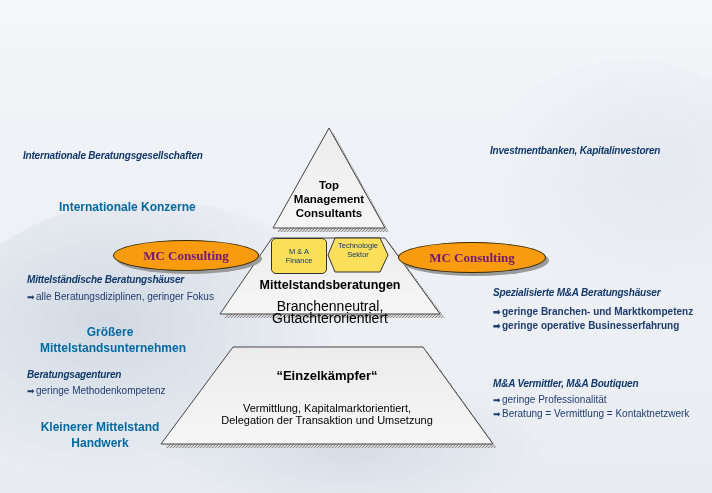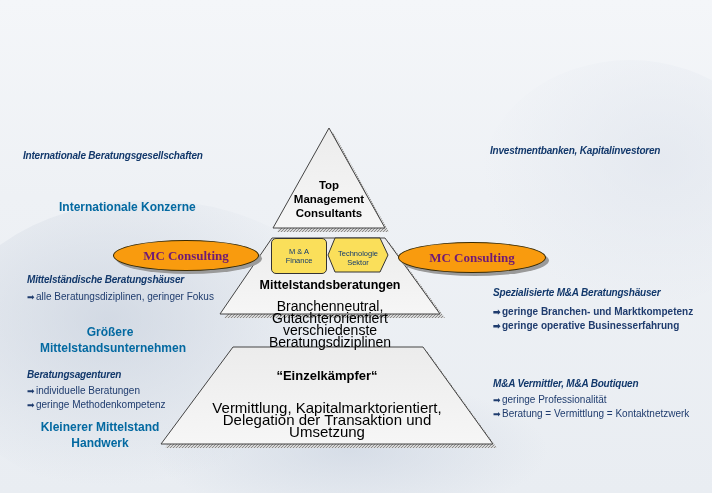--- a/index.html
+++ b/index.html
@@ -61,35 +61,34 @@
 
 <div class="ybox" style="left:271px;top:238px;width:54px;height:34px;border-radius:5px;">
   <div>
       <div>M &amp; A</div>
       <div>Finance</div>
     </div>
 </div>
 <svg style="position:absolute;left:327px;top:237px;" width="62" height="37">
   <polygon points="8,1 53,1 61,18 53,35 8,35 1,18" fill="#fadf5a" stroke="#333" stroke-width="1"></polygon>
 </svg>
-<div class="ybox" style="left:335px;top:244px;width:46px;height:27px;background:transparent;border:none;">
+<div class="ybox" style="left:335px;top:236px;width:46px;height:27px;background:transparent;border:none;">
   <div>
       <div>Technologie</div>
       <div>Sektor</div>
     </div>
 </div>
 
 <div class="pt" style="left:240px;top:278px;width:180px;font-weight:bold;font-size:12.5px;">Mittelstandsberatungen</div>
 <div class="pt" style="left:225px;top:300px;width:210px;font-size:14px;line-height:12px;text-align:center;">
   <div>Branchenneutral, Gutachterorientiert</div>
-  <div>verschiedenste Beratungsdiziplinen</div>
 </div>
 
 <div class="pt" style="left:227px;top:368px;width:200px;font-weight:bold;font-size:13px;">“Einzelkämpfer“</div>
-<div class="pt" style="left:212px;top:402px;width:230px;font-size:15px;line-height:12px;">
+<div class="pt" style="left:212px;top:402px;width:230px;font-size:11px;line-height:12px;">
   <div>Vermittlung, Kapitalmarktorientiert,</div>
   <div>Delegation der Transaktion und Umsetzung</div>
 </div>
 
 <div class="ell" style="left:113px;top:240px;width:144px;height:29px;">MC Consulting</div>
 <div class="ell" style="left:398px;top:242px;width:146px;height:29px;">MC Consulting</div>
 
 <div class="lbl navy" style="left:23px;top:150px;">Internationale Beratungsgesellschaften</div>
 <div class="lbl red" style="left:59px;top:199px;">Internationale Konzerne</div>
 
@@ -97,21 +96,20 @@
 <div class="lbl bul" style="left:27px;top:290px;">
   <span class="arr">➡</span><span>alle Beratungsdiziplinen, geringer Fokus</span>
 </div>
 <div class="lbl red" style="left:40px;top:324px;width:140px;">
   <div>Größere</div>
   <div>Mittelstandsunternehmen</div>
 </div>
 
 <div class="lbl navy" style="left:27px;top:369px;">Beratungsagenturen</div>
 <div class="lbl bul" style="left:27px;top:384px;">
-  <div><span class="arr">➡</span><span>individuelle Beratungen</span></div>
   <div><span class="arr">➡</span><span>geringe Methodenkompetenz</span></div>
 </div>
 <div class="lbl red" style="left:30px;top:419px;width:140px;">
   <div>Kleinerer Mittelstand</div>
   <div>Handwerk</div>
 </div>
 
 <div class="lbl navy" style="left:490px;top:145px;">Investmentbanken, Kapitalinvestoren</div>
 
 <div class="lbl navy" style="left:493px;top:287px;">Spezialisierte M&amp;A Beratungshäuser</div>

